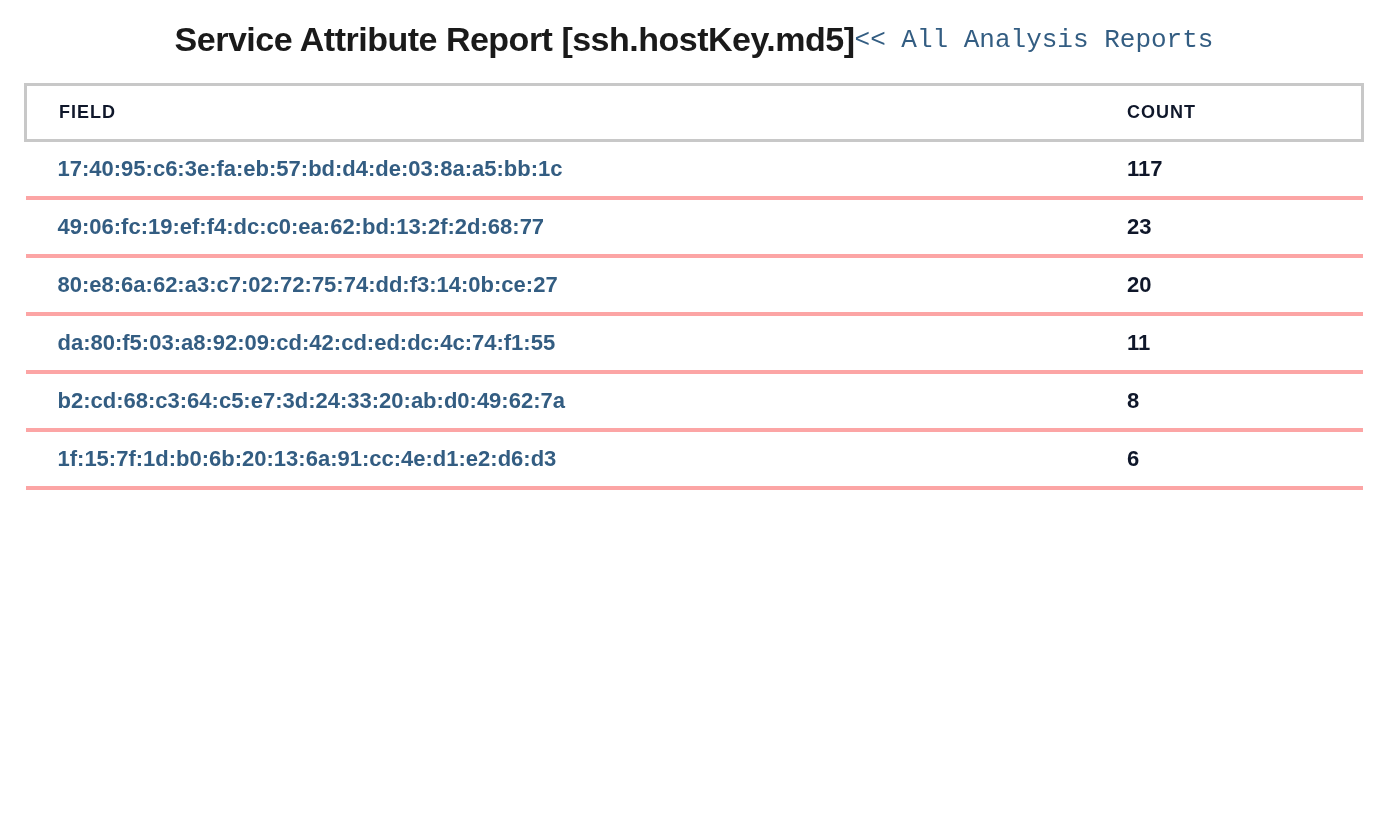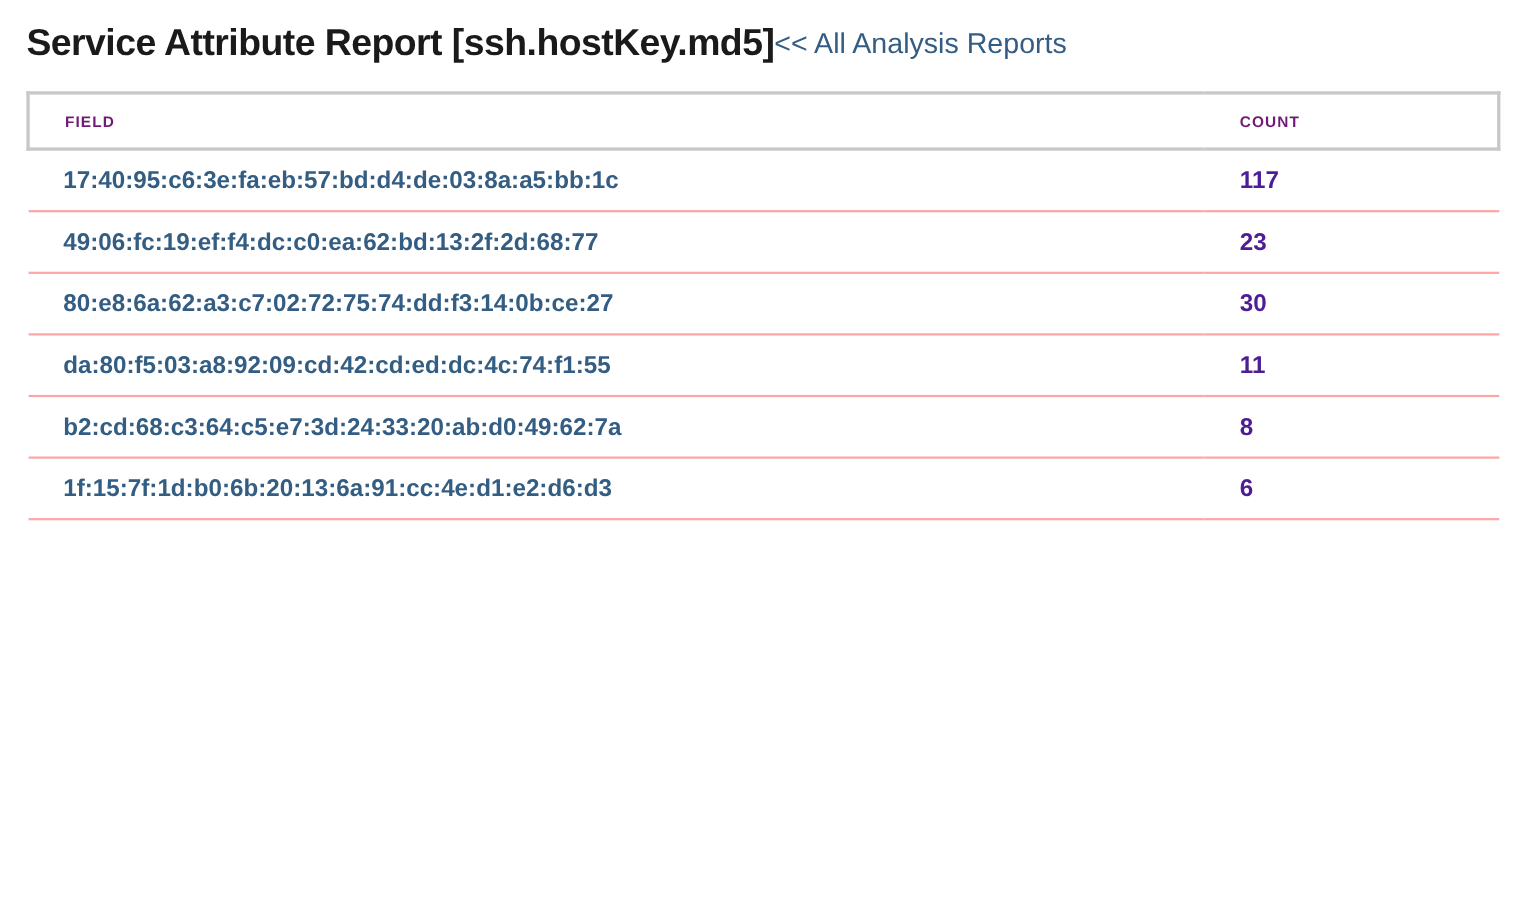--- a/index.html
+++ b/index.html
@@ -4,72 +4,73 @@
   <style>
     * { margin: 0; padding: 0; box-sizing: border-box; }
     body {
       font-family: -apple-system, BlinkMacSystemFont, 'Segoe UI', Helvetica, Arial, sans-serif;
       background: #fff;
       padding: 20px 24px;
       width: 1388px;
     }
     .header {
       display: flex;
-      justify-content: flex-start;
+      justify-content: center;
       align-items: center;
       margin-bottom: 24px;
     }
     .page-title {
       font-size: 34px;
       font-weight: 700;
       color: #1a1a1a;
       letter-spacing: -0.5px;
     }
     .back-link {
       font-size: 26px;
       color: #335d82;
       font-weight: 500;
       cursor: pointer;
       text-decoration: none;
+      font-family: Liberation Mono, monospace;
     }
     .table {
       width: 100%;
       border-collapse: collapse;
     }
     .table-head {
       border: 3px solid #c8c8c8;
       background: #fff;
     }
     .table-head th {
       text-align: left;
       padding: 16px 32px;
-      font-size: 14px;
+      font-size: 18px;
       font-weight: 700;
       letter-spacing: 1px;
-      color: #701a75;
+      color: #0f172a;
       text-transform: uppercase;
     }
     .col-field { width: 80%; }
     .col-count { width: 20%; }
     .table-body tr {
-      border-bottom: 2px solid #fca5a5;
+      border-bottom: 4px solid #fca5a5;
     }
     .table-body td {
       padding: 14px 32px;
       font-size: 22px;
       font-weight: 600;
       vertical-align: middle;
     }
     .field-link {
       color: #335d82;
       cursor: pointer;
       font-weight: 600;
     }
     .count-cell {
-      color: #4c1d95;
+      color: #0f172a;
       font-weight: 700;
     }
   </style>
 </head>
 <body>
 
 <div class="header">
   <h1 class="page-title">Service Attribute Report [ssh.hostKey.md5]</h1>
   <a class="back-link">&lt;&lt; All Analysis Reports</a>
 </div>
@@ -85,21 +86,21 @@
   <tr>
         <td><span class="field-link">17:40:95:c6:3e:fa:eb:57:bd:d4:de:03:8a:a5:bb:1c</span></td>
         <td class="count-cell">117</td>
       </tr>
       <tr>
         <td><span class="field-link">49:06:fc:19:ef:f4:dc:c0:ea:62:bd:13:2f:2d:68:77</span></td>
         <td class="count-cell">23</td>
       </tr>
       <tr>
         <td><span class="field-link">80:e8:6a:62:a3:c7:02:72:75:74:dd:f3:14:0b:ce:27</span></td>
-        <td class="count-cell">30</td>
+        <td class="count-cell">20</td>
       </tr>
       <tr>
         <td><span class="field-link">da:80:f5:03:a8:92:09:cd:42:cd:ed:dc:4c:74:f1:55</span></td>
         <td class="count-cell">11</td>
       </tr>
       <tr>
         <td><span class="field-link">b2:cd:68:c3:64:c5:e7:3d:24:33:20:ab:d0:49:62:7a</span></td>
         <td class="count-cell">8</td>
       </tr>
       <tr>

